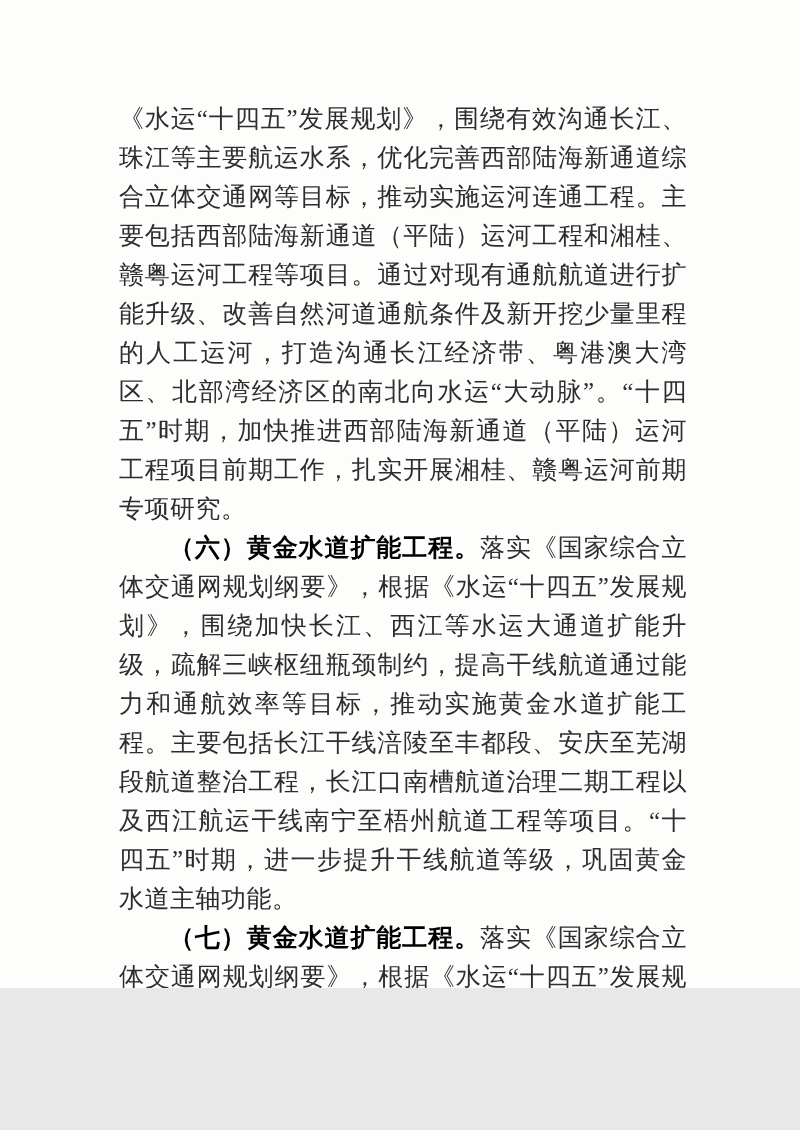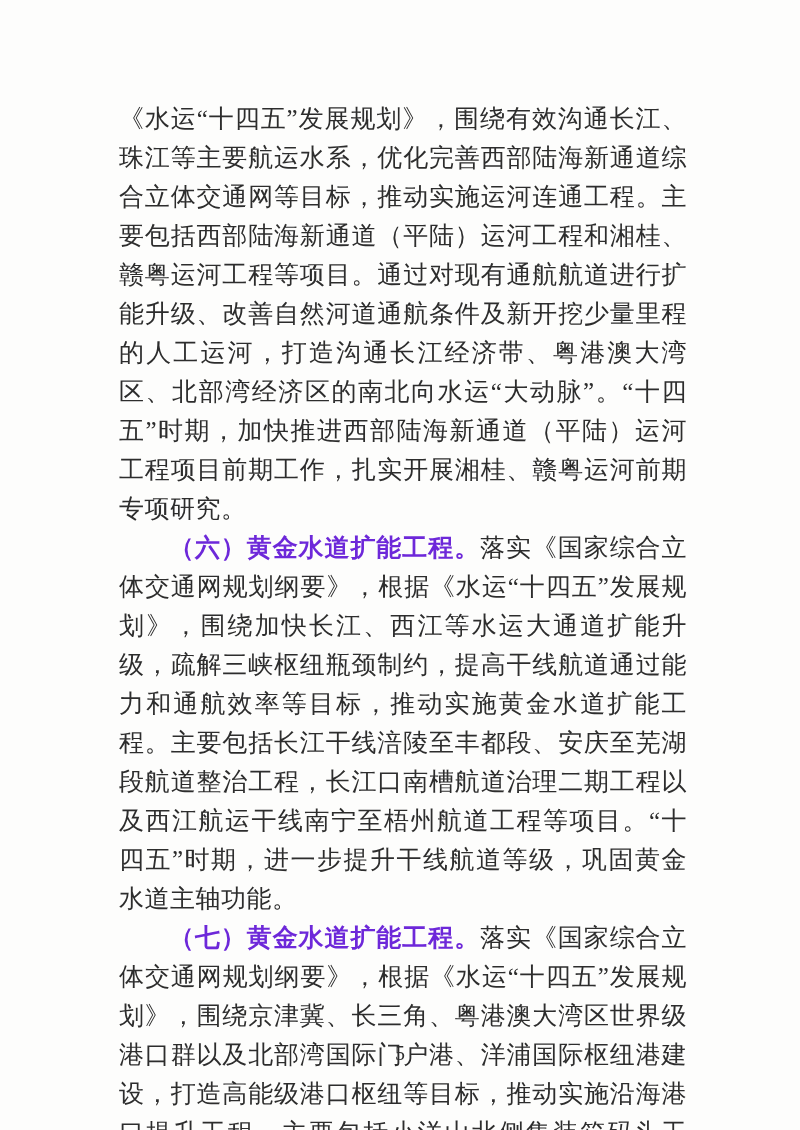--- a/index.html
+++ b/index.html
@@ -3,21 +3,21 @@
 <meta charset="utf-8">
 <style>
   html, body {
     margin: 0;
     padding: 0;
     background: #e8e8e8;
   }
   .sheet {
     position: relative;
     width: 800px;
-    height: 1130px;
+    height: 988px;
     margin: 0 auto;
     background: #fdfdfc;
     overflow: hidden;
     font-family: "Liberation Serif", "DejaVu Serif", serif;
   }
   .text-block {
     position: absolute;
     left: 119px;
     top: 99px;
     width: 568px;
@@ -30,21 +30,21 @@
   }
   .para {
     margin: 0;
     padding: 0;
   }
   .para.indent {
     text-indent: 2em;
   }
   .lead {
     font-weight: 700;
-    color: #6d28d9;
+    color: #000000;
   }
   .page-number {
     position: absolute;
     top: 1042px;
     left: 0;
     width: 100%;
     text-align: center;
     font-size: 20px;
     color: #2d2d2d;
   }

